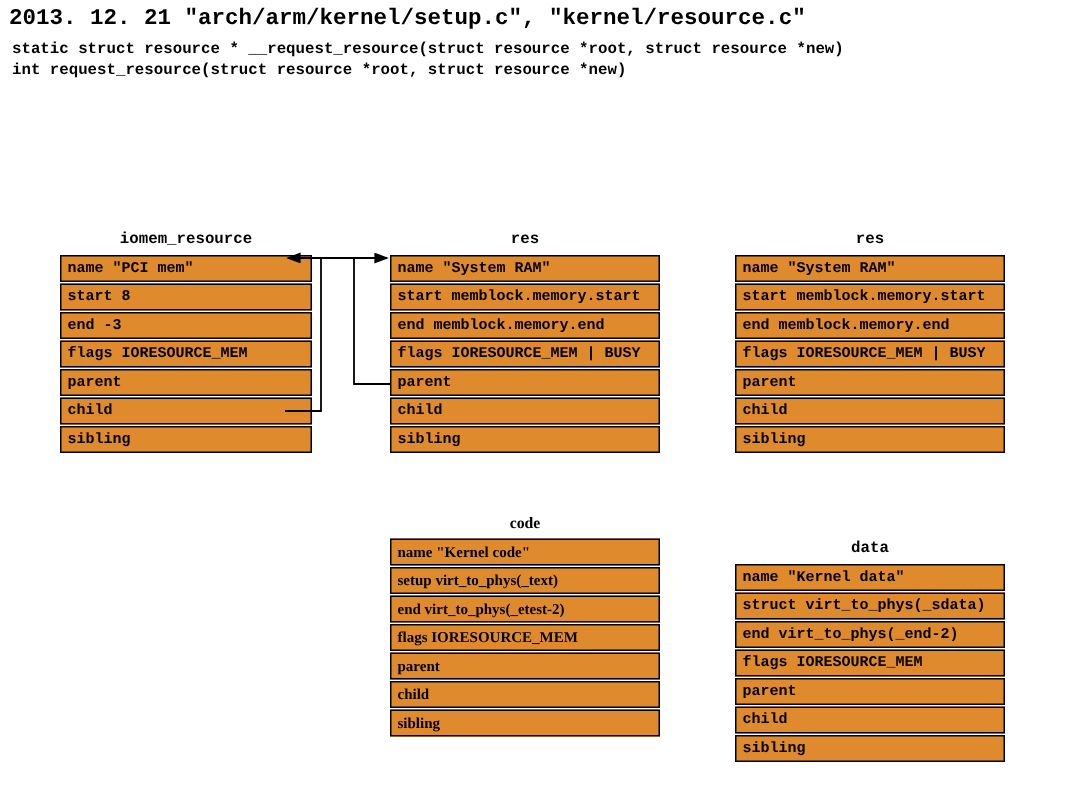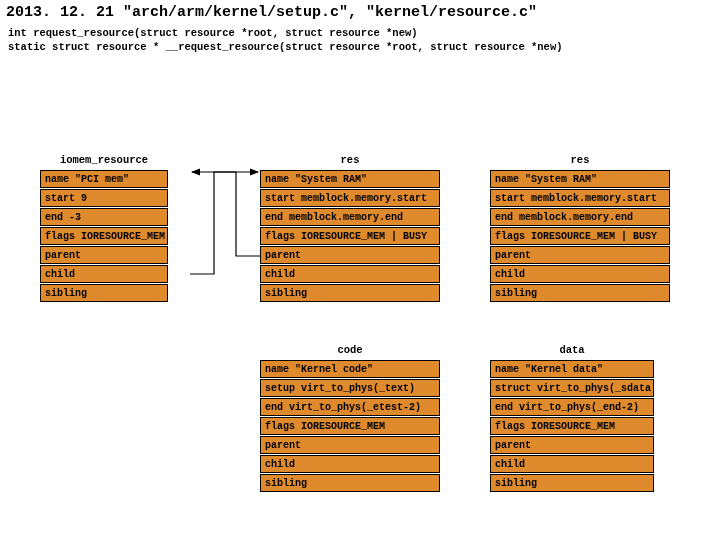--- a/index.html
+++ b/index.html
@@ -57,31 +57,31 @@
     position: absolute;
     pointer-events: none;
     overflow: visible;
   }
 </style>
 </head>
 <body>
 
 <div class="title">2013. 12. 21  "arch/arm/kernel/setup.c",  "kernel/resource.c"</div>
 <div class="sigs">
+  <div>static struct resource * __request_resource(struct resource *root, struct resource *new)</div>
   <div>int request_resource(struct resource *root, struct resource *new)</div>
-  <div>static struct resource * __request_resource(struct resource *root, struct resource *new)</div>
 </div>
 
 <div class="stage">
 
-  <div class="struct" style="left:40px; top:90px; width:128px;">
+  <div class="struct" style="left:40px; top:90px; width:168px;">
     <div class="struct-title">iomem_resource</div>
     <div class="cells">
       <div class="cell">name "PCI mem"</div>
-      <div class="cell">start 9</div>
+      <div class="cell">start 8</div>
       <div class="cell">end -3</div>
       <div class="cell">flags IORESOURCE_MEM</div>
       <div class="cell">parent</div>
       <div class="cell">child</div>
       <div class="cell">sibling</div>
     </div>
   </div>
 
   <div class="struct" style="left:260px; top:90px; width:180px;">
     <div class="struct-title">res</div>
@@ -102,34 +102,34 @@
       <div class="cell">name "System RAM"</div>
       <div class="cell">start memblock.memory.start</div>
       <div class="cell">end memblock.memory.end</div>
       <div class="cell">flags IORESOURCE_MEM | BUSY</div>
       <div class="cell">parent</div>
       <div class="cell">child</div>
       <div class="cell">sibling</div>
     </div>
   </div>
 
-  <div class="struct" style="left:260px; top:280px; width:180px;">
+  <div class="struct" style="left:260px; top:280px; width:180px;font-family:Liberation Serif, serif;">
     <div class="struct-title">code</div>
     <div class="cells">
       <div class="cell">name "Kernel code"</div>
       <div class="cell">setup  virt_to_phys(_text)</div>
       <div class="cell">end  virt_to_phys(_etest-2)</div>
       <div class="cell">flags IORESOURCE_MEM</div>
       <div class="cell">parent</div>
       <div class="cell">child</div>
       <div class="cell">sibling</div>
     </div>
   </div>
 
-  <div class="struct" style="left:490px; top:280px; width:164px;">
+  <div class="struct" style="left:490px; top:296px; width:180px;">
     <div class="struct-title">data</div>
     <div class="cells">
       <div class="cell">name "Kernel data"</div>
       <div class="cell">struct virt_to_phys(_sdata)</div>
       <div class="cell">end virt_to_phys(_end-2)</div>
       <div class="cell">flags IORESOURCE_MEM</div>
       <div class="cell">parent</div>
       <div class="cell">child</div>
       <div class="cell">sibling</div>
     </div>

